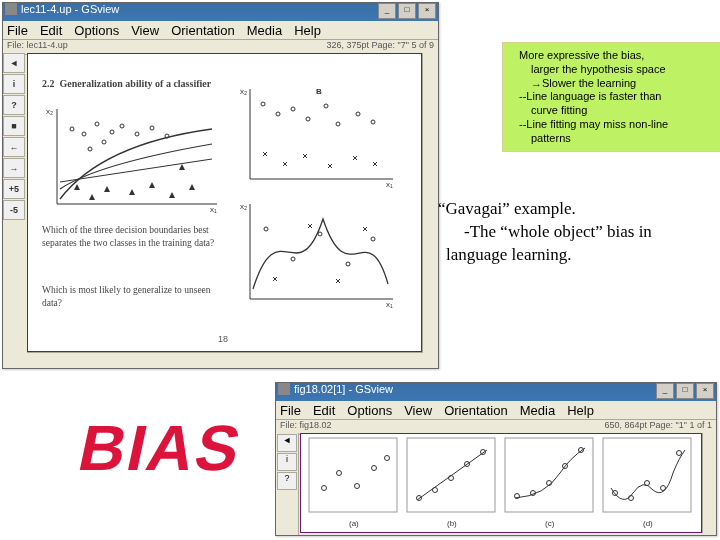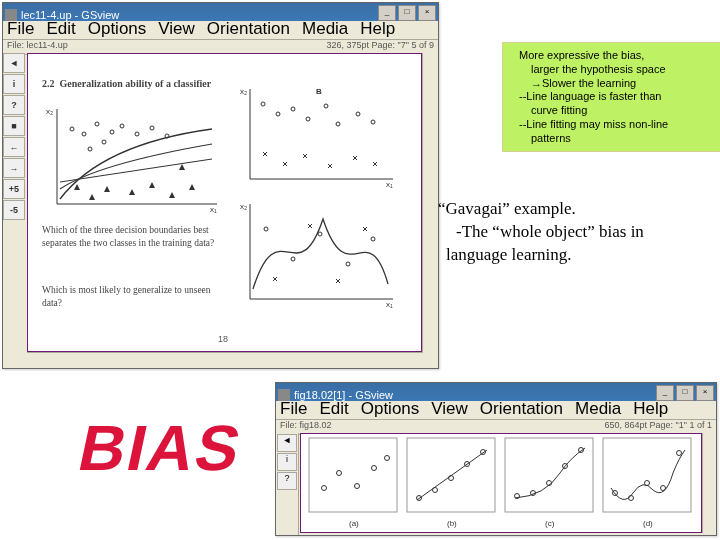--- a/index.html
+++ b/index.html
@@ -1,21 +1,21 @@
 <!DOCTYPE html>
 <html><head>
 <meta charset="utf-8">
 <style>
   body{margin:0;font-family:Arial,sans-serif;background:#fff;width:720px;height:540px;overflow:hidden;position:relative;font-size:11px}
   .win{position:absolute;border:1px solid #666;background:#ece9d8;box-shadow:1px 1px 2px rgba(0,0,0,.2)}
-  .titlebar{height:18px;background:linear-gradient(#3b6ea5,#3b78b5);color:#fff;display:flex;align-items:flex-end;padding:0 2px;font-size:11px}
+  .titlebar{height:18px;background:linear-gradient(#3b6ea5,#3b78b5);color:#fff;display:flex;align-items:flex-start;padding:0 2px;font-size:11px}
   .titlebar .ticon{width:12px;height:12px;background:#888;margin-right:4px;display:inline-block}
   .titlebar .sp{flex:1}
   .tbtn{width:16px;height:14px;background:#d4d0c8;border:1px solid #888;margin-left:2px;font-size:8px;line-height:12px;text-align:center;color:#000;font-family:Arial}
-  .menubar{height:18px;background:#ece9d8;display:flex;align-items:flex-end;padding:0 4px;font-size:17px;border-bottom:1px solid #aca899}
+  .menubar{height:18px;background:#ece9d8;display:flex;align-items:center;padding:0 4px;font-size:13px;border-bottom:1px solid #aca899}
   .menubar span{margin-right:12px}
   .toolbar{height:14px;background:#ece9d8;border-bottom:1px solid #aca899;font-size:9px;color:#555;padding:0 4px;display:flex;align-items:flex-start}
   .toolbar .sp{flex:1}
   .sidetb{position:absolute;left:0;top:50px;width:22px;display:flex;flex-direction:column;gap:1px}
   .sidetb div{width:20px;height:18px;border:1px solid #aca899;background:#f0f0f0;font-size:9px;display:flex;align-items:center;justify-content:center;color:#333;font-weight:bold}
   .doc{position:absolute;background:#fff;border:1px solid #701a75;overflow:hidden}
   .note{position:absolute;background:#bef264;border:1px solid #d8d090;padding:6px 16px;font-family:Liberation Sans, sans-serif;font-size:11px;line-height:1.25;color:#000}
   .gavagai{position:absolute;font-family:Georgia,'Times New Roman',serif;font-size:17px;line-height:1.35;color:#000}
   .bias{position:absolute;font-family:Impact,Arial Black,sans-serif;font-size:64px;font-weight:900;color:crimson;transform:skewX(-12deg);letter-spacing:2px;line-height:0.9}
   svg text{font-family:Arial;font-size:8px;fill:#333}
@@ -162,21 +162,21 @@
   <div style="padding-left:12px">larger the hypothesis space</div>
   <div style="padding-left:12px">→Slower the learning</div>
   <div>--Line language is faster than</div>
   <div style="padding-left:12px">curve fitting</div>
   <div>--Line fitting may miss non-line</div>
   <div style="padding-left:12px">patterns</div>
 </div>
 
 <div class="gavagai" style="left:438px;top:198px;width:280px">
   <div>“Gavagai” example.</div>
-  <div style="padding-left:18px">-The “whole object” bias in</div>
+  <div style="padding-left:26px">-The “whole object” bias in</div>
   <div style="padding-left:8px">language learning.</div>
 </div>
 
 <div class="bias" style="left:80px;top:420px">BIAS</div>
 
 <div class="win" style="left:275px;top:382px;width:440px;height:152px">
   <div class="titlebar">
     <span class="ticon"></span>
     <span>fig18.02[1] - GSview</span>
     <span class="sp"></span>

